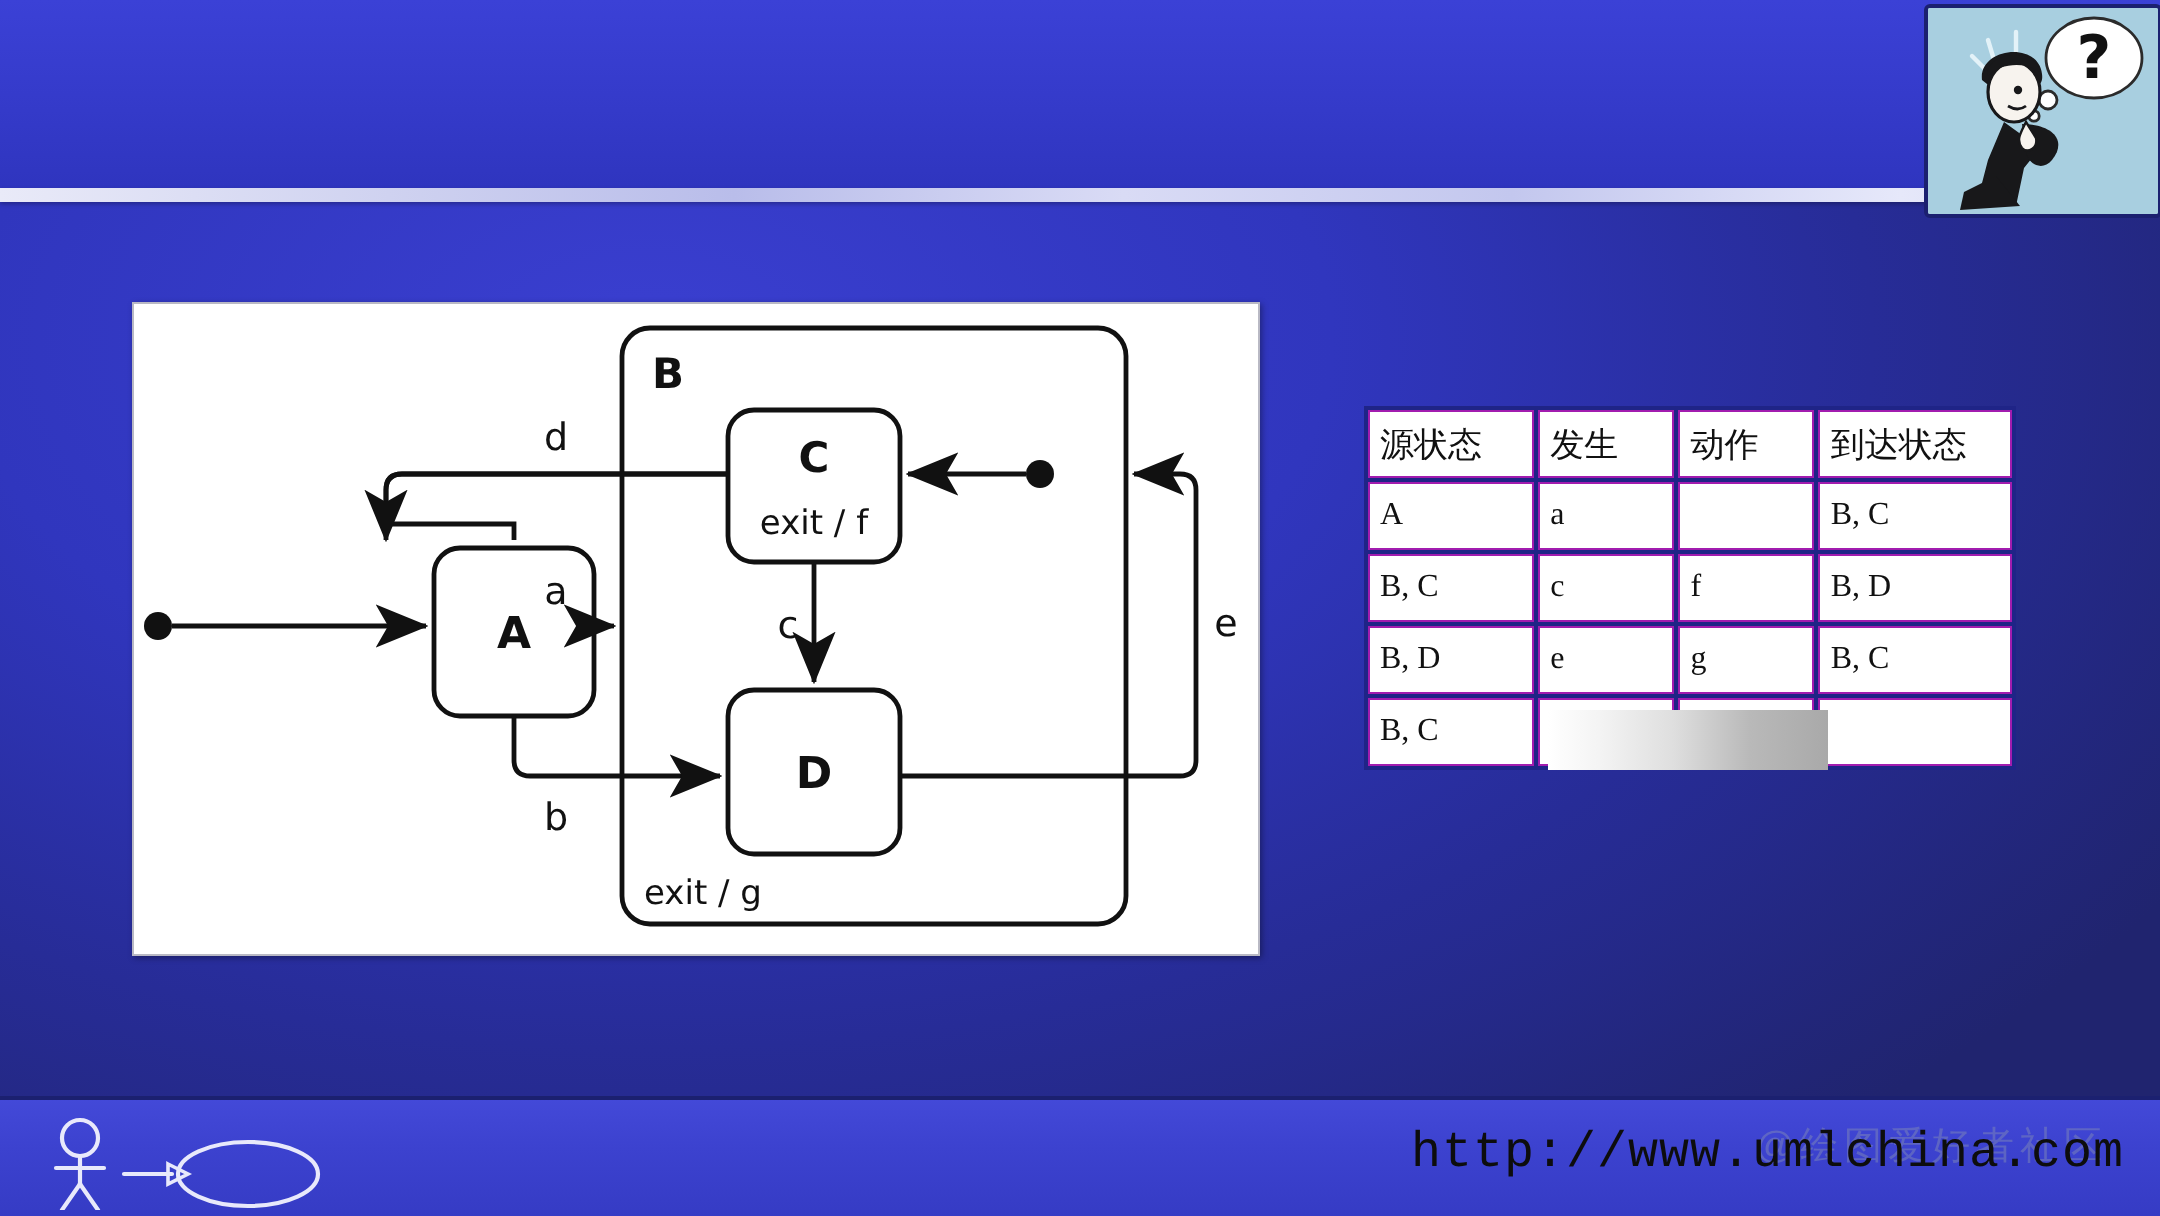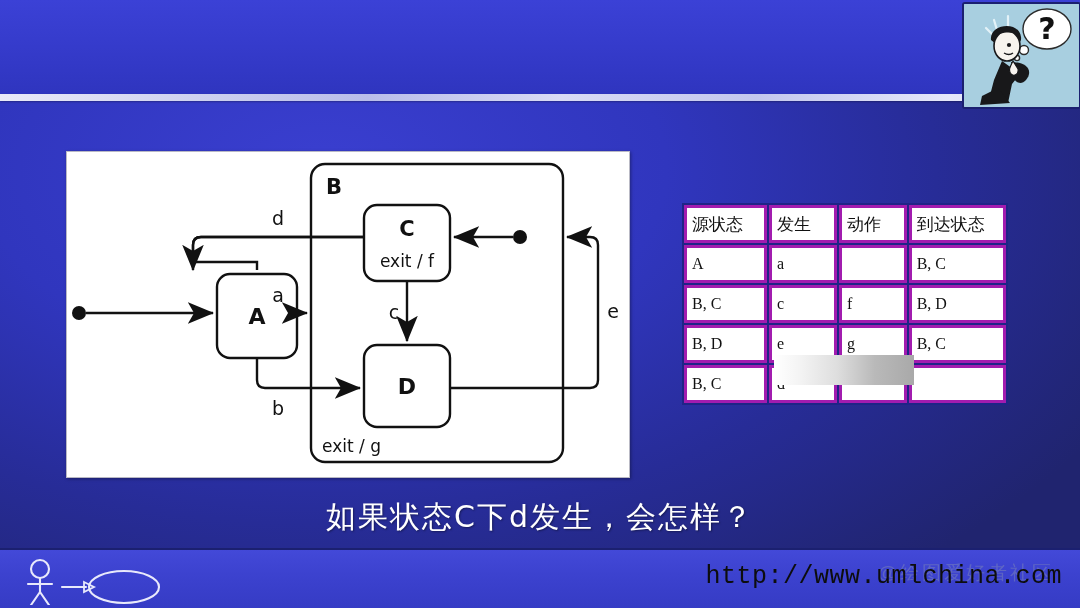--- a/index.html
+++ b/index.html
@@ -50,21 +50,21 @@
 
   
   #trans-table-wrap{
     position:absolute;left:682px;top:203px;width:326px;height:183px;
   }
   table.trans{
     border-collapse:separate;border-spacing:2px;width:326px;
     background:#1f2487;
   }
   table.trans td{
-    background:#ffffff;border:3px solid #a21caf;
+    background:#ffffff;border:1px solid #a21caf;
     font-family:"Liberation Serif","DejaVu Serif",serif;
     font-size:16px;color:#111;
     padding:3px 5px;height:26px;vertical-align:middle;white-space:nowrap;
   }
   table.trans td.hdr{
     font-family:"DejaVu Sans","Liberation Sans",sans-serif;
     font-size:17px;font-weight:400;
   }
   td.c1{width:80px;} td.c2{width:66px;} td.c3{width:66px;} td.c4{width:92px;}
   #table-mask{
@@ -226,21 +226,20 @@
           <td class="c1">B, C</td>
           <td class="c2">d</td>
           <td class="c3"></td>
           <td class="c4"></td>
         </tr>
       </tbody>
     </table>
     <div id="table-mask"></div>
   </div>
 
-  <div id="question">如果状态C下d发生，会怎样？</div>
 
   <div id="footer">
     <div id="usecase-icon">
       <svg width="165" height="50" viewBox="0 0 165 50" xmlns="http://www.w3.org/2000/svg">
         <g stroke="#e8e9fb" stroke-width="2.1" fill="none" stroke-linecap="round">
           <circle cx="26" cy="14" r="9"></circle>
           <line x1="26" y1="23" x2="26" y2="37"></line>
           <line x1="14" y1="29" x2="38" y2="29"></line>
           <line x1="26" y1="37" x2="17" y2="50"></line>
           <line x1="26" y1="37" x2="35" y2="50"></line>

